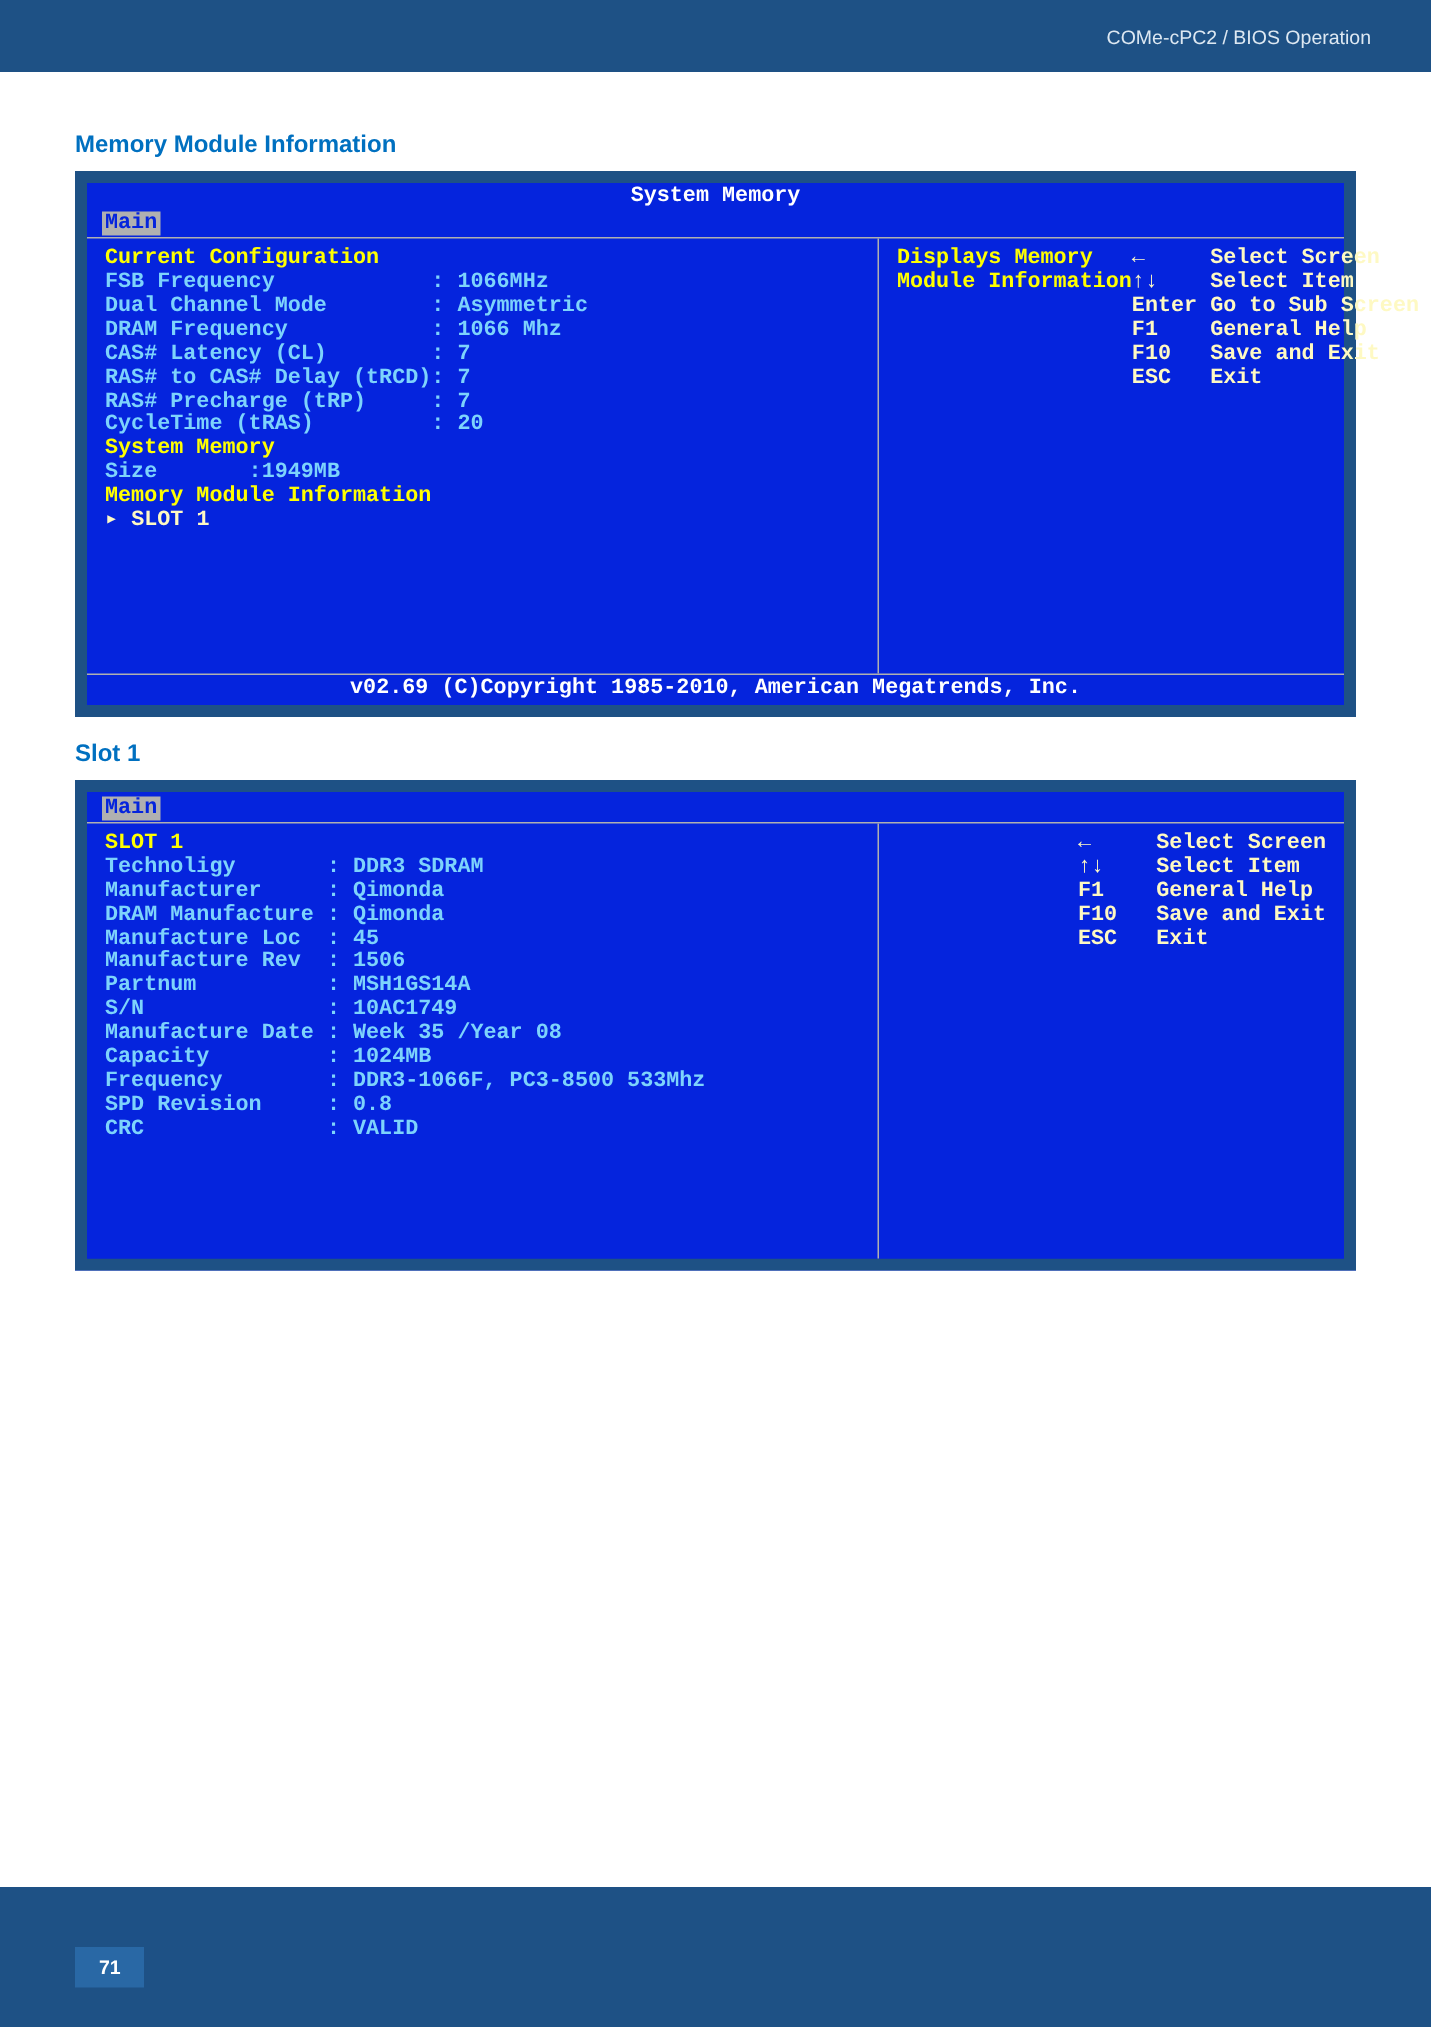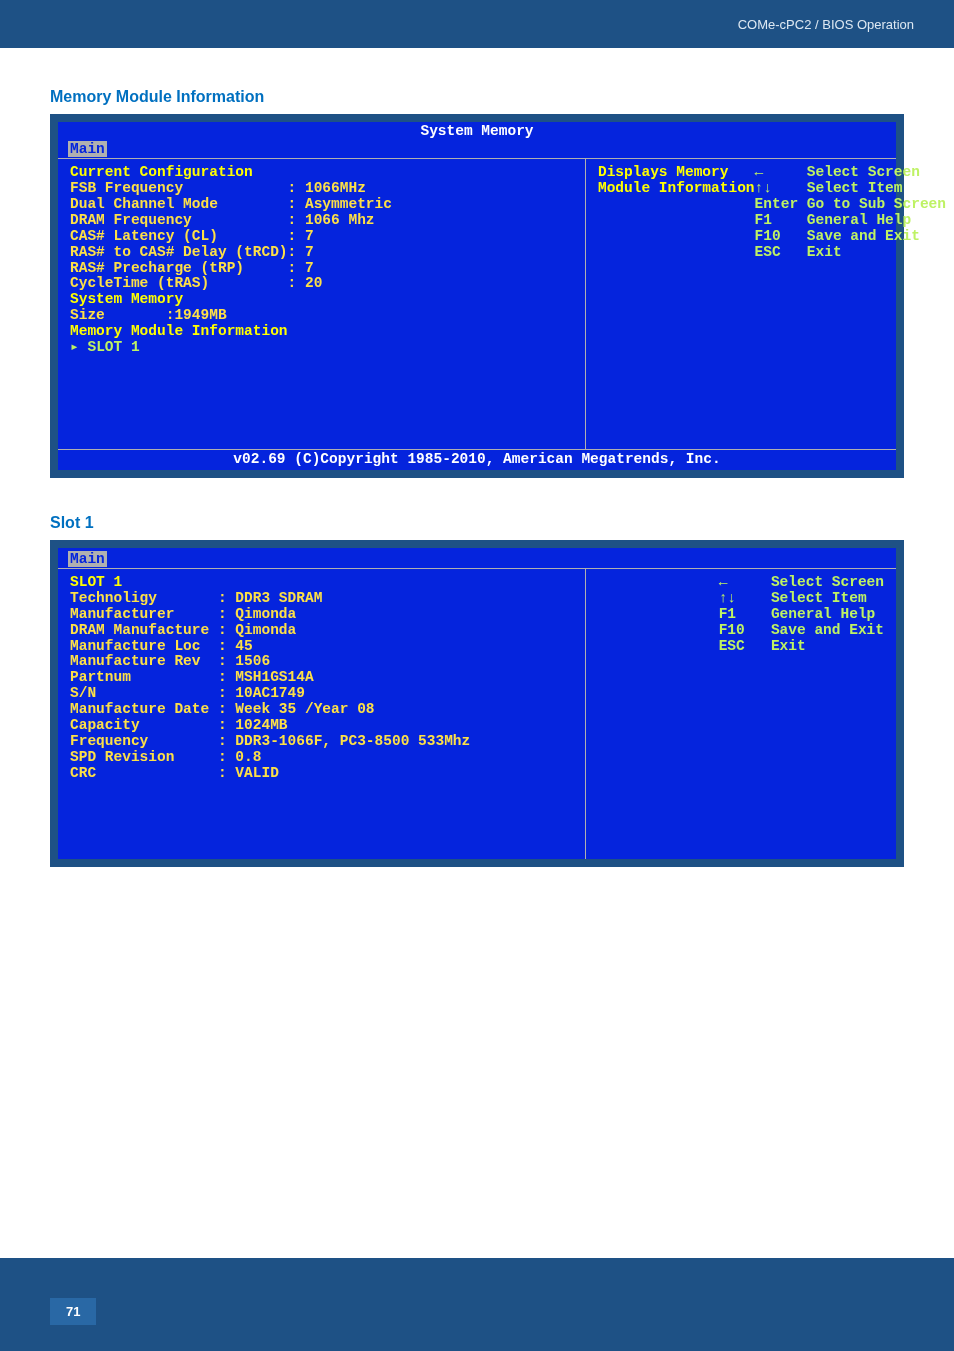--- a/index.html
+++ b/index.html
@@ -31,21 +31,21 @@
     margin-bottom: 8px;
   }
   .bios-screen {
     border: 8px solid #1e5185;
     background: #0524dd;
     font-family: 'Lucida Console','Courier New',monospace;
     font-size: 14.5px;
     line-height: 1.1;
     font-weight: bold;
     color: #fff;
-    margin-bottom: 36px;
+    margin-bottom: 16px;
   }
   .bios-title {
     background: #0524dd;
     text-align: center;
     color: #fff;
     padding: 2px 0;
   }
   .bios-tab {
     padding: 0 10px;
   }
@@ -74,22 +74,22 @@
     flex-direction: row;
     justify-content: space-between;
   }
   .bios-footer {
     background: #0524dd;
     border-top: 1px solid #b0b0b0;
     text-align: center;
     padding: 2px 0;
     color: #fff;
   }
-  .white-text { color: #bef264; }
-  .gray-text { color: #fde047; }
+  .white-text { color: #fef9c3; }
+  .gray-text { color: #7dd3fc; }
   .yellow-text { color: #ffff00; }
   .footer-bar {
     background: #1e5185;
     height: 107px;
     display: flex;
     align-items: center;
     padding: 30px 50px;
   }
   .page-num {
     background: #2968a5;

